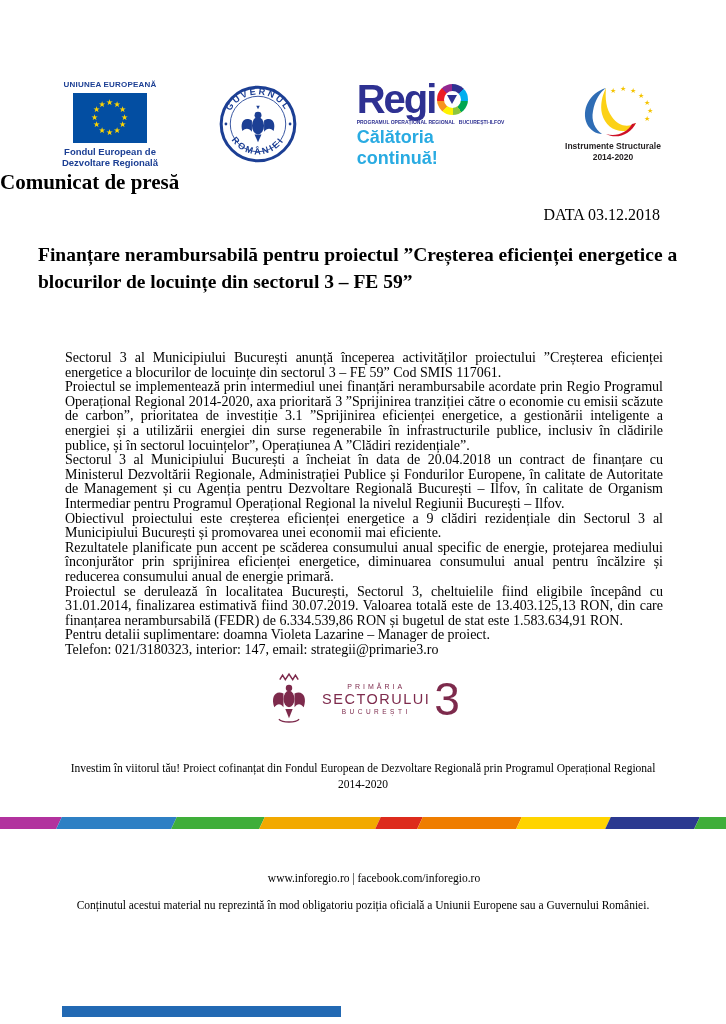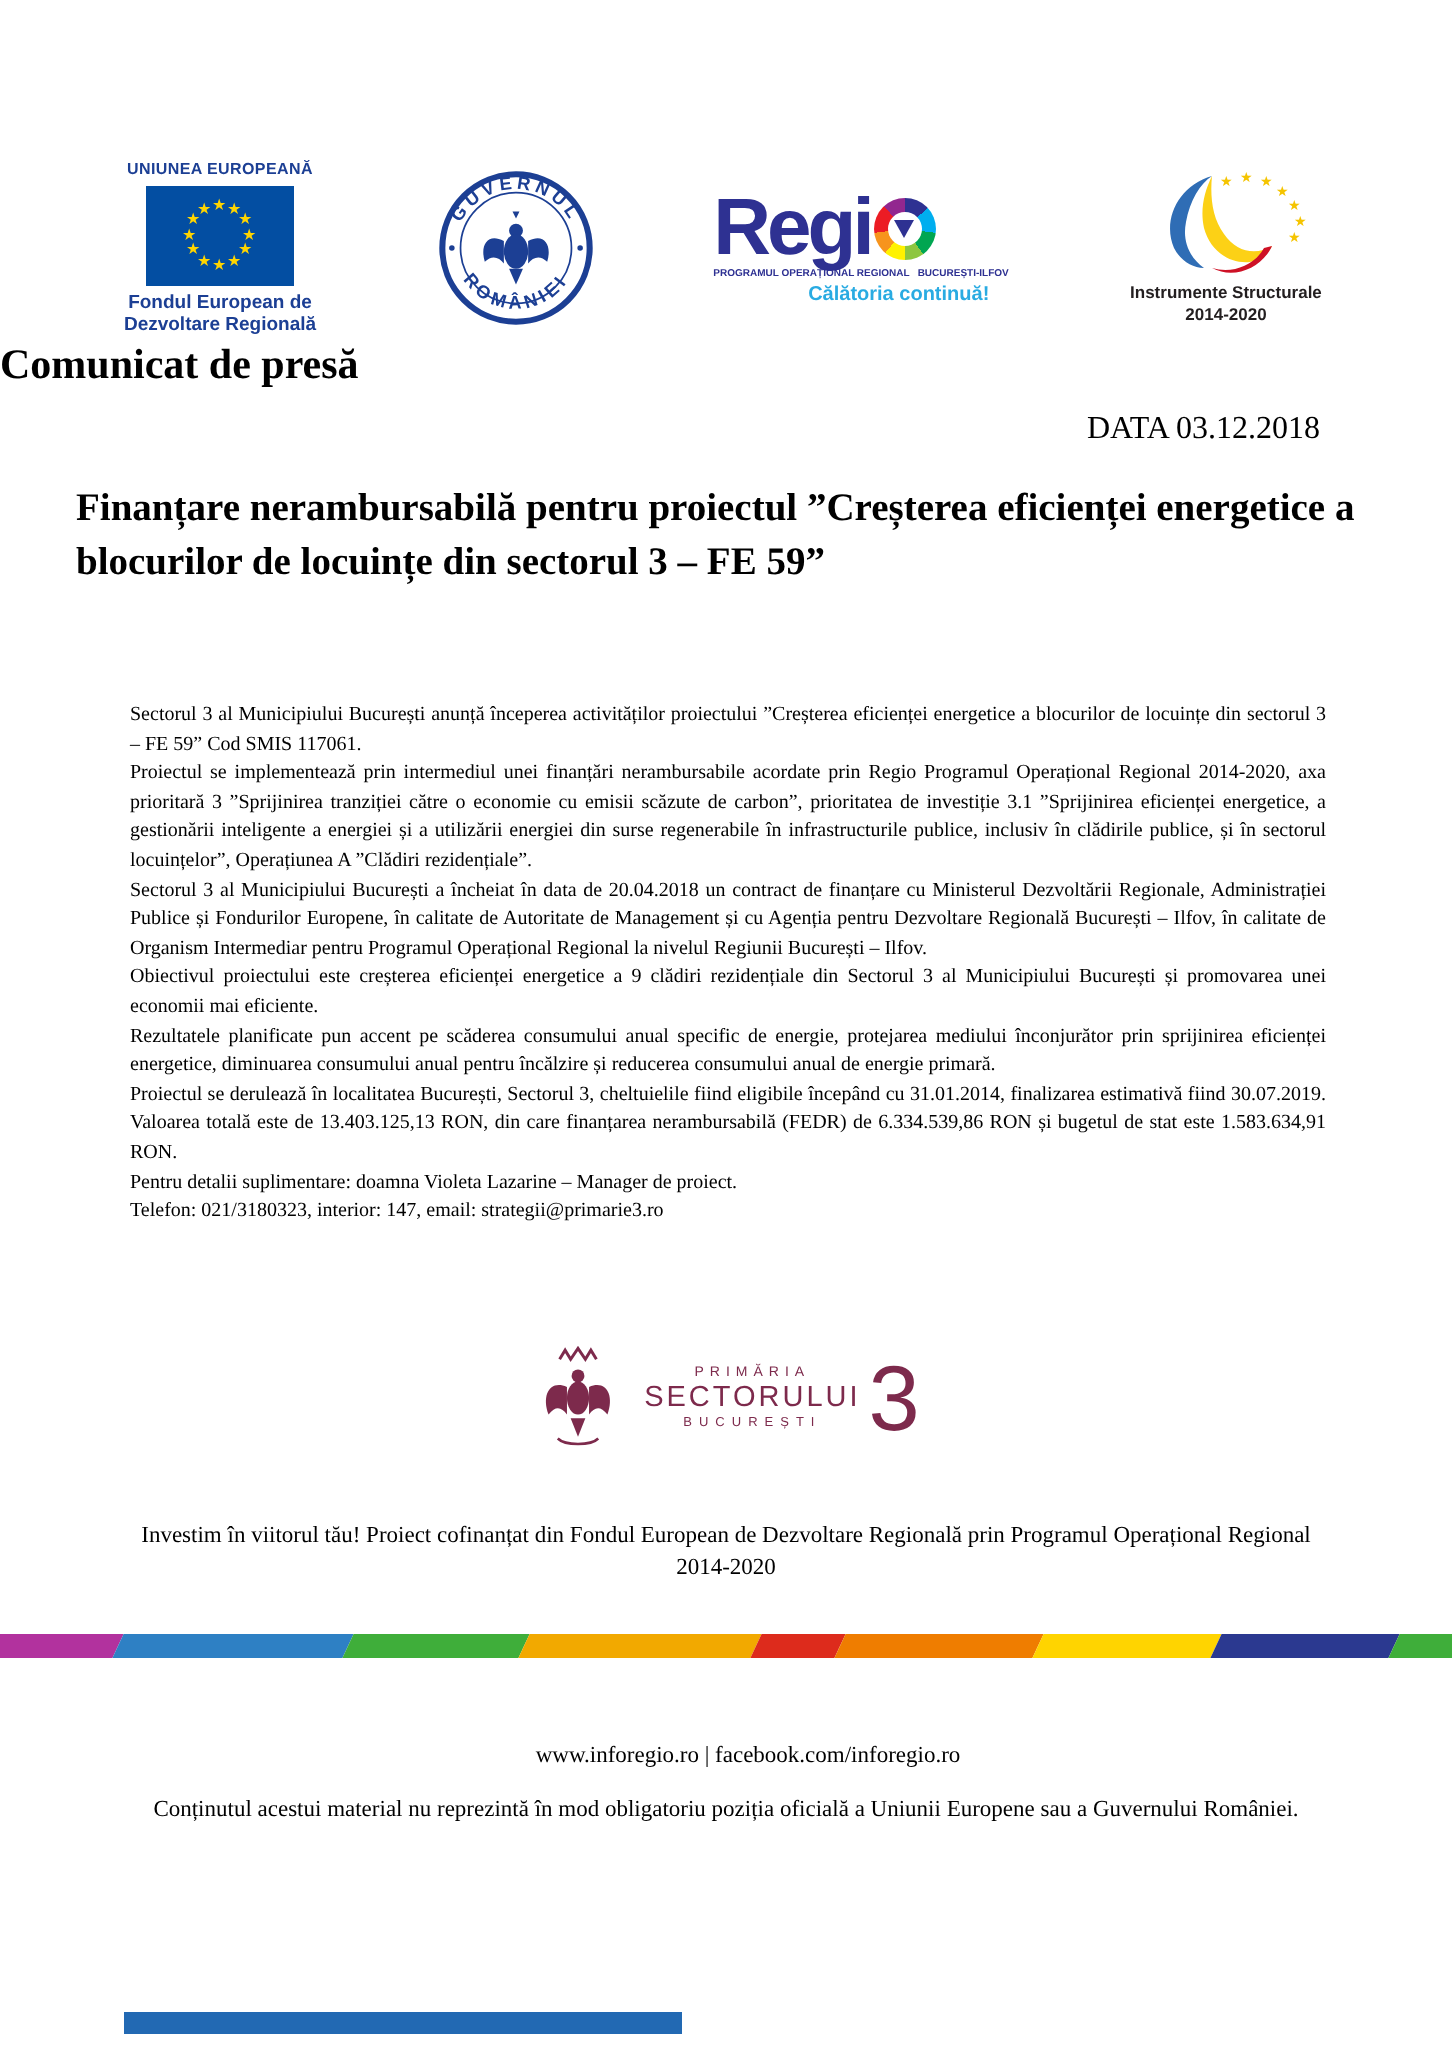--- a/index.html
+++ b/index.html
@@ -25,34 +25,34 @@
   .logo-regio { width:138px; font-family:"Liberation Sans", sans-serif; }
   .regio-row { display:flex; align-items:flex-start; justify-content:flex-start; }
   .regio-word { font-size:40px; font-weight:bold; color:#2e3192; letter-spacing:-2px; line-height:38px; }
   .regio-wheel { position:relative; width:31px; height:31px; border-radius:50%; margin:4px 0 0 2px;
     background:conic-gradient(#2e3192 0 13%, #00aeef 13% 27%, #00a651 27% 40%, #8dc63f 40% 50%,
       #fff200 50% 61%, #f7941d 61% 73%, #ec1c24 73% 88%, #92278f 88% 100%); }
   .regio-wheel .hub { position:absolute; left:7px; top:7px; width:17px; height:17px; border-radius:50%; background:#fff; }
   .regio-wheel .tri { position:absolute; left:10px; top:11px; width:0; height:0;
     border-left:5.5px solid transparent; border-right:5.5px solid transparent; border-top:9px solid #2e3192; }
   .regio-sub { display:flex; justify-content:space-between; gap:4px; font-size:5px; font-weight:bold; color:#2e3192; margin-top:1px; white-space:nowrap; }
-  .regio-tag { text-align:right; color:#29abe2; font-size:10px; font-weight:bold; margin-top:2px; }
+  .regio-tag { text-align:left; color:#29abe2; font-size:18px; font-weight:bold; margin-top:2px; }
 
   .logo-is { width:122px; text-align:center; font-family:"Liberation Sans", sans-serif; color:#231f20; }
   .is-svg { width:86px; height:56px; display:block; margin:0 auto; }
   .is-label { font-size:8.5px; font-weight:bold; line-height:1.25; }
 
   
   .doc-title { position:absolute; top:170px; left:0; right:50px; text-align:left;
     font-size:21px; font-weight:bold; }
   .date-line { position:absolute; top:206px; right:66px; font-size:16px; }
   .headline { position:absolute; top:241px; left:38px; right:38px; text-align:left;
     font-size:19.5px; font-weight:bold; line-height:27px; }
   .body-text { position:absolute; top:351px; left:65px; width:598px;
-    font-size:10px; line-height:14.6px; text-align:justify; }
+    font-size:14px; line-height:14.6px; text-align:justify; }
   .body-text p { margin:0; }
 
   
   .sector3 { position:absolute; top:670px; left:0; right:0; display:flex; justify-content:center; align-items:center; gap:10px; color:#7d2a4c; }
   .s3-crest { width:46px; height:58px; }
   .s3-text { font-family:"Liberation Sans", sans-serif; display:flex; align-items:center; gap:4px; }
   .s3-lines { text-align:center; }
   .s3-l1 { font-size:7px; letter-spacing:3px; }
   .s3-l2 { font-size:14.5px; letter-spacing:1.5px; margin:1px 0; }
   .s3-l3 { font-size:6.5px; letter-spacing:3.5px; }

